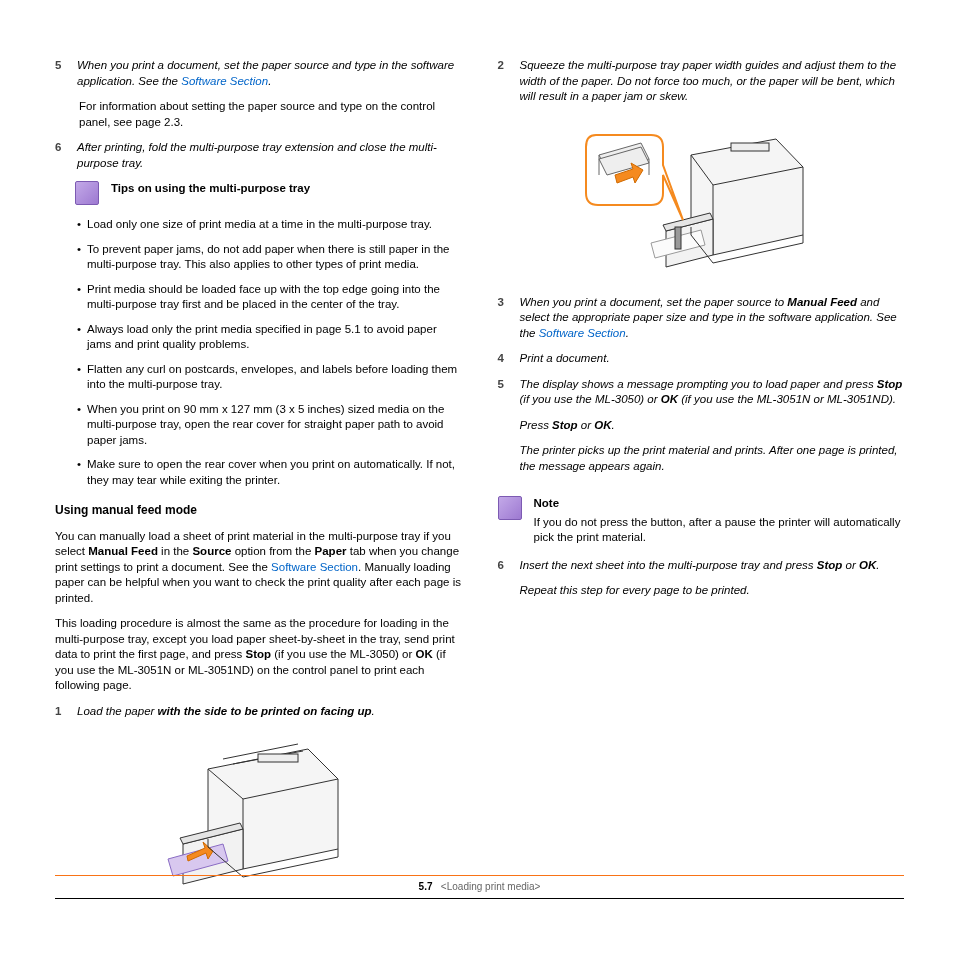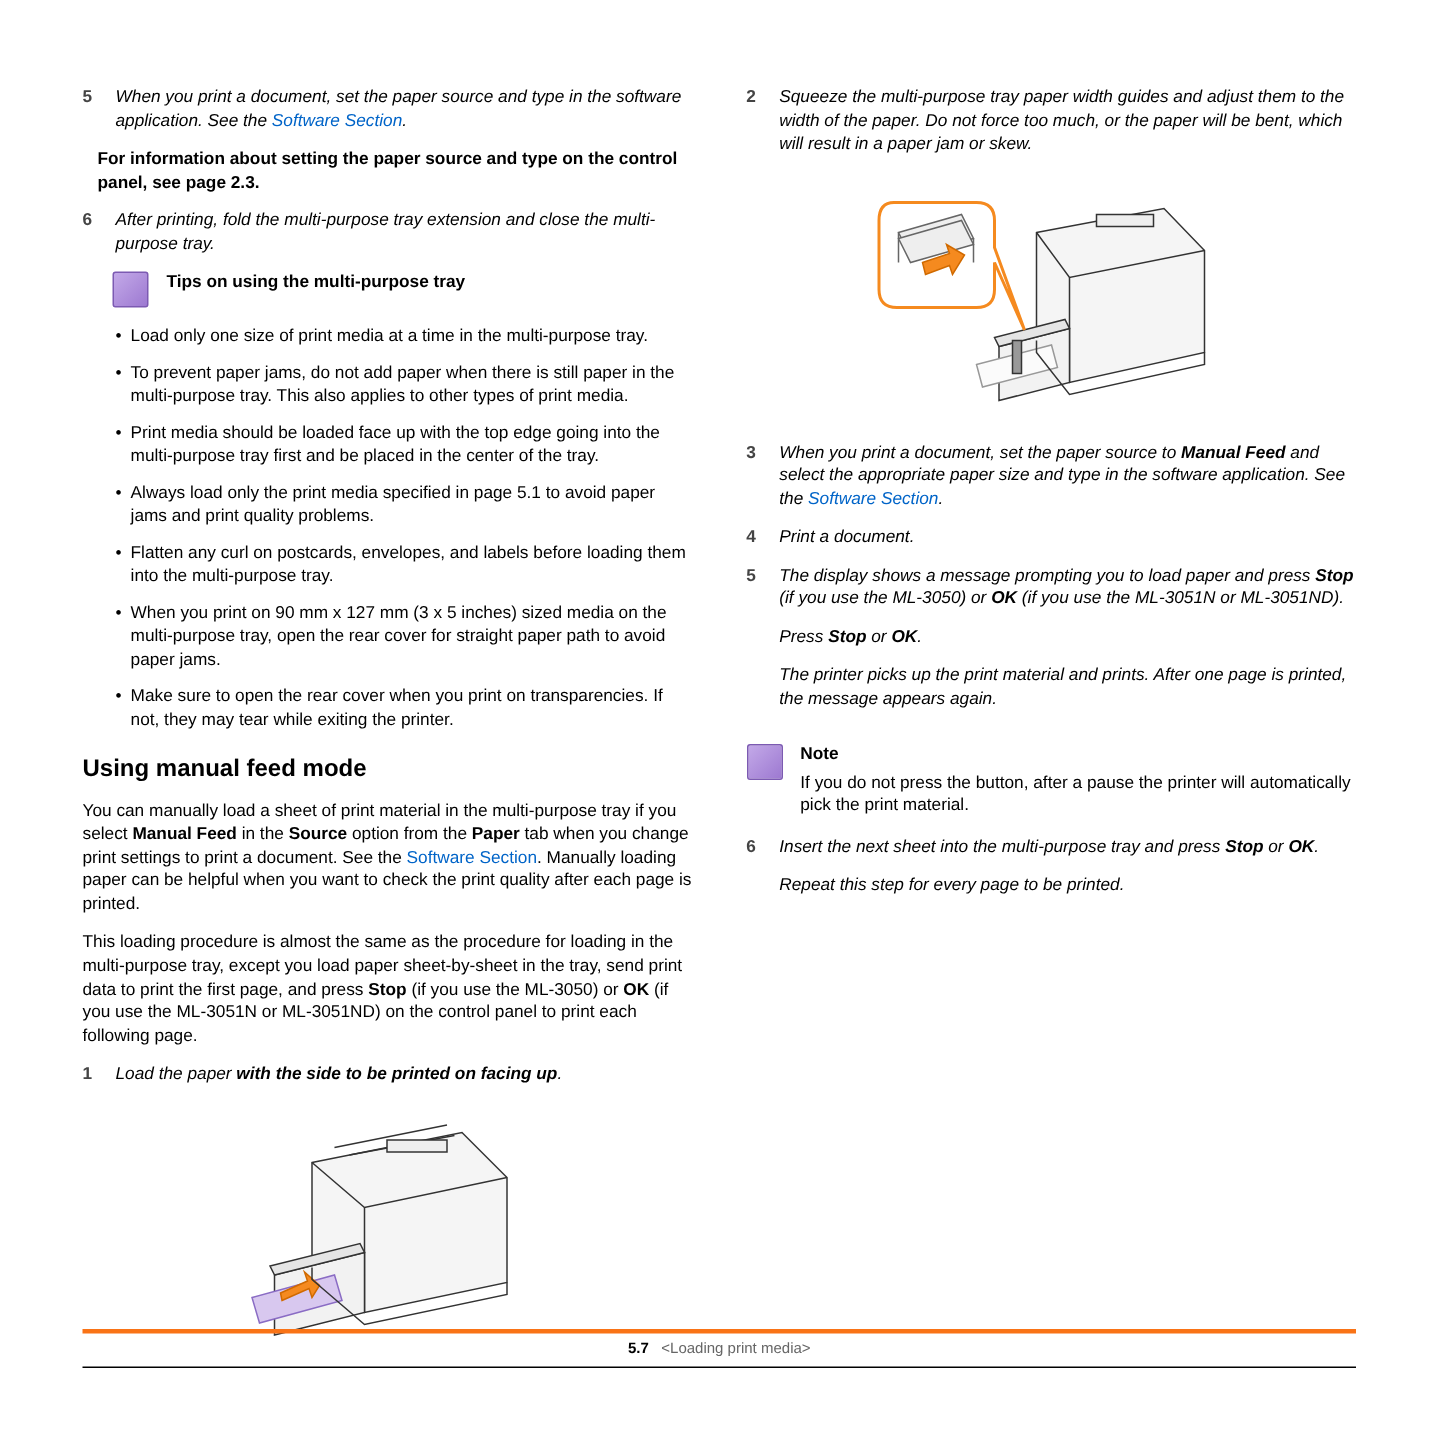--- a/index.html
+++ b/index.html
@@ -31,38 +31,37 @@
     margin-bottom: 10px;
   }
   .step-num {
     width: 12px;
     flex-shrink: 0;
     font-weight: bold;
     color: #444;
   }
   .step-text { flex: 1; font-style: italic; }
   .indented-para {
-    margin-left: 10px;
+    margin-left: 24px;
     margin-bottom: 10px;
-    font-weight: bold;
   }
   .bullets {
     margin-left: 22px;
   }
   .bullet {
     display: flex;
     gap: 6px;
     margin-bottom: 9px;
   }
   .bdot { flex-shrink: 0; }
   .para { margin-bottom: 10px; }
   .section-title {
     font-weight: bold;
     margin: 14px 0 10px 0;
-    font-size: 16px;
+    font-size: 12px;
   }
   .fig {
     margin: 14px auto 18px auto;
     display: block;
   }
   .note-row {
     display: flex;
     gap: 12px;
     margin: 12px 0 12px 0;
     align-items: flex-start;
@@ -78,24 +77,24 @@
   .note-body {
     flex: 1;
   }
   .note-title {
     font-weight: bold;
     margin-bottom: 3px;
   }
   .link { color: #0064c8; }
   .footer {
     position: absolute;
-    bottom: 42px;
+    bottom: 55px;
     left: 55px;
     right: 50px;
-    border-top: 3px solid #f97316;
+    border-top: 1px solid #f97316;
     border-bottom: 1px solid #000;
     height: 22px;
     text-align: center;
     font-size: 10px;
     line-height: 22px;
   }
   .footer .pg { font-weight: bold; }
   .footer .chap { color: #666; }
   
   .printer-svg { display:block; margin: 0 auto; }
@@ -149,21 +148,21 @@
       <div class="bullet">
           <div class="bdot">•</div>
           <div>Flatten any curl on postcards, envelopes, and labels before loading them into the multi-purpose tray.</div>
         </div>
       <div class="bullet">
           <div class="bdot">•</div>
           <div>When you print on 90 mm x 127 mm (3 x 5 inches) sized media on the multi-purpose tray, open the rear cover for straight paper path to avoid paper jams.</div>
         </div>
       <div class="bullet">
           <div class="bdot">•</div>
-          <div>Make sure to open the rear cover when you print on transparencies. If not, they may tear while exiting the printer.</div>
+          <div>Make sure to open the rear cover when you print on automatically. If not, they may tear while exiting the printer.</div>
         </div>
     </div>
 
     <div class="section-title">Using manual feed mode</div>
 
     <div class="para">
       <span>You can manually load a sheet of print material in the multi-purpose tray if you select </span><b>Manual Feed</b><span> in the </span><b>Source</b><span> option from the </span><b>Paper</b><span> tab when you change print settings to print a document. See the </span><span class="link">Software Section</span><span>. Manually loading paper can be helpful when you want to check the print quality after each page is printed.</span>
     </div>
 
     <div class="para">

